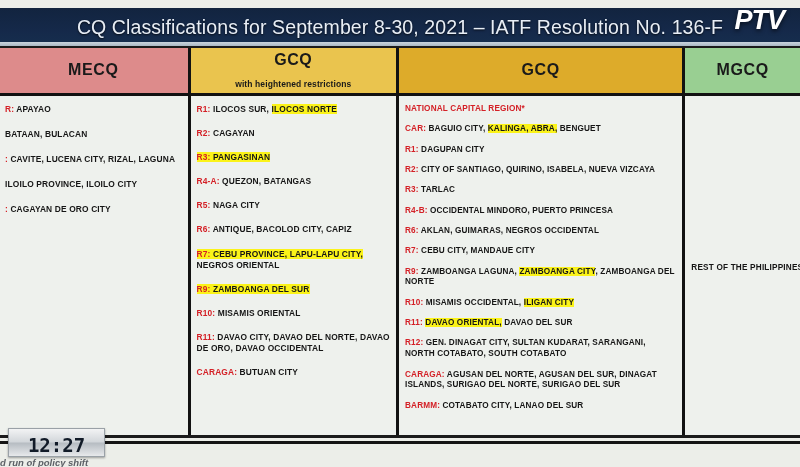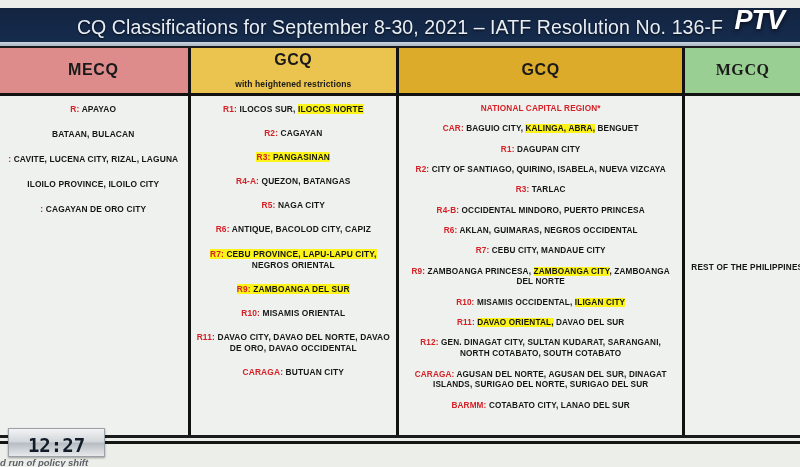--- a/index.html
+++ b/index.html
@@ -70,21 +70,20 @@
   }
   .colhead .hs{
     font-size:8.5px;font-weight:bold;color:#1a1a1a;letter-spacing:.1px;
     margin-top:10px;
   }
   .colbody{
     flex:1;
     padding:8px 6px 4px 6px;
     box-sizing:border-box;
     overflow:hidden;
-    text-align:center;
   }
   .colbody.center{
     display:flex;align-items:center;justify-content:flex-start;
     padding-left:6px;
   }
   .row{
     font-size:8.4px;font-weight:bold;color:#151515;
     line-height:1.32;
     margin-bottom:10.5px;
     letter-spacing:.15px;
@@ -174,31 +173,31 @@
     </div>
     <div class="colbody">
         <div class="row"><span class="lbl">NATIONAL CAPITAL REGION*</span></div>
         <div class="row"><span class="lbl">CAR: </span><span class="">BAGUIO CITY, </span><span class="hl">KALINGA, ABRA,</span><span class=""> BENGUET</span></div>
         <div class="row"><span class="lbl">R1: </span><span class="">DAGUPAN CITY</span></div>
         <div class="row"><span class="lbl">R2: </span><span class="">CITY OF SANTIAGO, QUIRINO, ISABELA, NUEVA VIZCAYA</span></div>
         <div class="row"><span class="lbl">R3: </span><span class="">TARLAC</span></div>
         <div class="row"><span class="lbl">R4-B: </span><span class="">OCCIDENTAL MINDORO, PUERTO PRINCESA</span></div>
         <div class="row"><span class="lbl">R6: </span><span class="">AKLAN, GUIMARAS, NEGROS OCCIDENTAL</span></div>
         <div class="row"><span class="lbl">R7: </span><span class="">CEBU CITY, MANDAUE CITY</span></div>
-        <div class="row"><span class="lbl">R9: </span><span class="">ZAMBOANGA PRINCESA, </span><span class="hl">ZAMBOANGA CITY</span><span class="">, ZAMBOANGA DEL NORTE</span></div>
+        <div class="row"><span class="lbl">R9: </span><span class="">ZAMBOANGA LAGUNA, </span><span class="hl">ZAMBOANGA CITY</span><span class="">, ZAMBOANGA DEL NORTE</span></div>
         <div class="row"><span class="lbl">R10: </span><span class="">MISAMIS OCCIDENTAL, </span><span class="hl">ILIGAN CITY</span></div>
         <div class="row"><span class="lbl">R11: </span><span class="hl">DAVAO ORIENTAL,</span><span class=""> DAVAO DEL SUR</span></div>
         <div class="row"><span class="lbl">R12: </span><span class="">GEN. DINAGAT CITY, SULTAN KUDARAT, SARANGANI, NORTH COTABATO, SOUTH COTABATO</span></div>
         <div class="row"><span class="lbl">CARAGA: </span><span class="">AGUSAN DEL NORTE, AGUSAN DEL SUR, DINAGAT ISLANDS, SURIGAO DEL NORTE, SURIGAO DEL SUR</span></div>
         <div class="row"><span class="lbl">BARMM: </span><span class="">COTABATO CITY, LANAO DEL SUR</span></div>
       </div>
   </div>
 
   <div class="col c4 last">
-    <div class="colhead" style="background: rgb(153, 207, 146); font-family: Liberation Serif, serif;">
+    <div class="colhead" style="background: rgb(153, 207, 146);">
       <div class="ht">MGCQ</div>
     </div>
     <div class="colbody center">
       <div class="restline">REST OF THE PHILIPPINES</div>
     </div>
   </div>
 </div>
 
 <div class="lowerband">
   <div class="tickline"></div>

